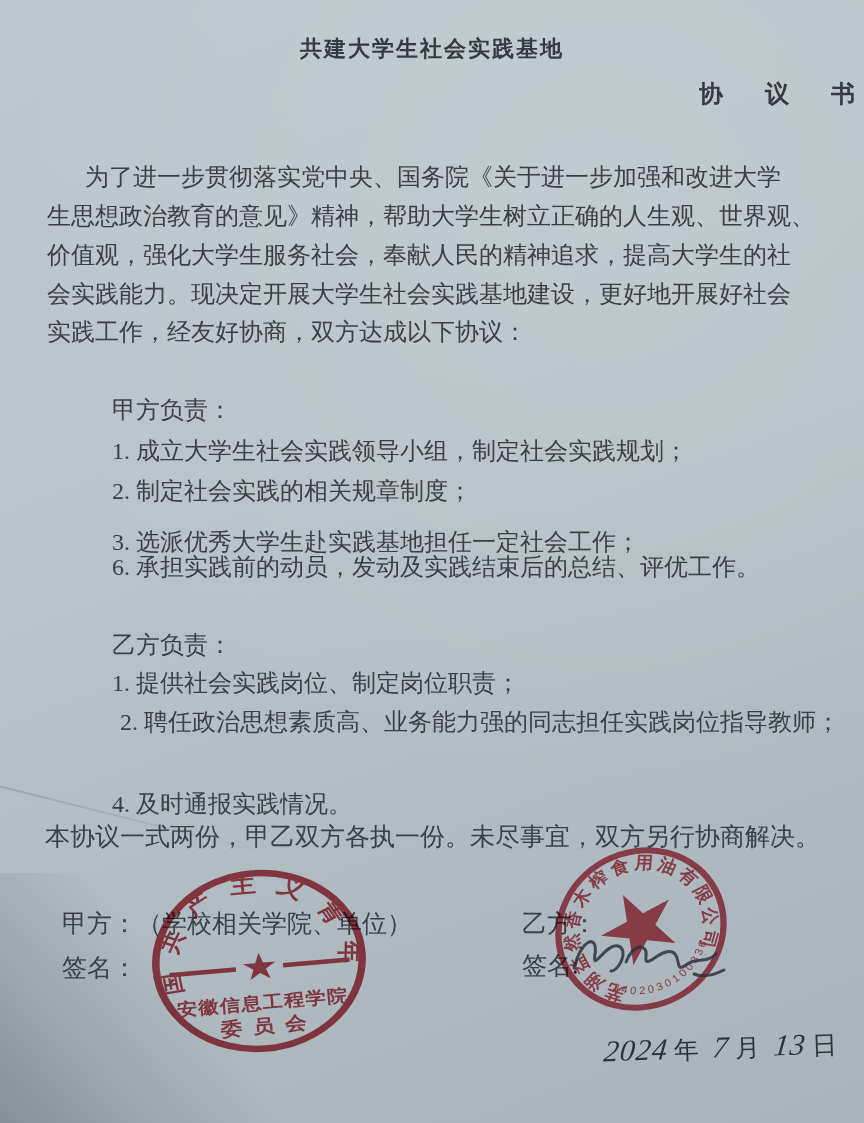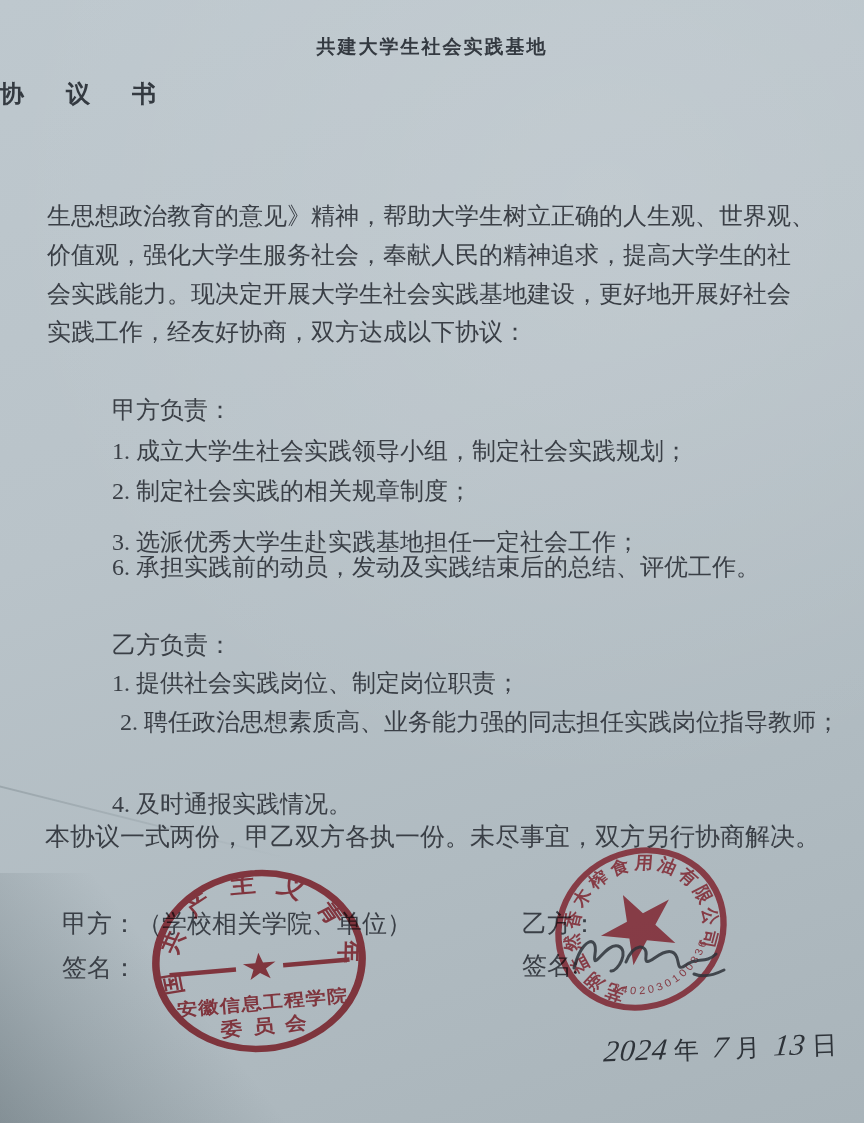--- a/index.html
+++ b/index.html
@@ -18,25 +18,25 @@
     position:absolute;left:0;bottom:0;width:330px;height:250px;pointer-events:none;
     background:linear-gradient(52deg, rgba(42,56,62,0.32) 0%, rgba(42,56,62,0.14) 28%, rgba(42,56,62,0.0) 55%);
   }
   .crease{
     position:absolute;left:-30px;top:818px;width:320px;height:2px;
     background:linear-gradient(90deg, rgba(70,84,90,0.25), rgba(70,84,90,0.0));
     transform:rotate(14deg);
   }
   .title{
     position:absolute;top:34px;left:0;width:100%;text-align:center;
-    font-family:"Liberation Sans",sans-serif;font-weight:700;font-size:19px;
+    font-family:"Liberation Sans",sans-serif;font-weight:700;font-size:22px;
     letter-spacing:2px;color:#343a41;
   }
   .subtitle{
-    position:absolute;top:78px;left:0;width:100%;text-align:left;
+    position:absolute;top:78px;left:0;width:100%;text-align:right;
     font-family:"Liberation Sans",sans-serif;font-weight:700;font-size:24px;
     letter-spacing:9px;color:#343a41;
   }
   .bline{position:absolute;left:47px;width:790px;font-size:24px;white-space:nowrap;color:var(--ink);}
   .indent{padding-left:38px;}
   .lv1{top:161px;} .lv2{top:200px;} .lv3{top:239px;} .lv4{top:278px;} .lv5{top:316px;}
   .sec{position:absolute;left:112px;font-size:24px;white-space:nowrap;color:var(--ink);}
   .ha0{top:394px;} .ha1{top:435px;} .ha2{top:475px;} .ha3{top:512px;margin-top:14px;} .ha4{top:551px;}
   .hb0{top:629px;} .hb1{top:667px;} .hb2{top:706px;margin-left:8px;} .hb3{top:748px;} .hb4{top:788px;}
   .closing{position:absolute;left:45px;top:820px;font-size:25px;white-space:nowrap;color:var(--ink);}
@@ -62,20 +62,21 @@
 <body>
 
 <div class="page">
 
   <div class="corner-shadow"></div>
   <div class="crease"></div>
 
   <h1 class="title">共建大学生社会实践基地</h1>
   <h2 class="subtitle">协　议　书</h2>
 
+  <div class="bline lv1 indent">为了进一步贯彻落实党中央、国务院《关于进一步加强和改进大学</div>
   <div class="bline lv2">生思想政治教育的意见》精神，帮助大学生树立正确的人生观、世界观、</div>
   <div class="bline lv3">价值观，强化大学生服务社会，奉献人民的精神追求，提高大学生的社</div>
   <div class="bline lv4">会实践能力。现决定开展大学生社会实践基地建设，更好地开展好社会</div>
   <div class="bline lv5">实践工作，经友好协商，双方达成以下协议：</div>
 
   <div class="sec ha0">甲方负责：</div>
   <div class="sec ha1">1. 成立大学生社会实践领导小组，制定社会实践规划；</div>
   <div class="sec ha2">2. 制定社会实践的相关规章制度；</div>
   <div class="sec ha3">3. 选派优秀大学生赴实践基地担任一定社会工作；</div>
   <div class="sec ha4">6. 承担实践前的动员，发动及实践结束后的总结、评优工作。</div>

